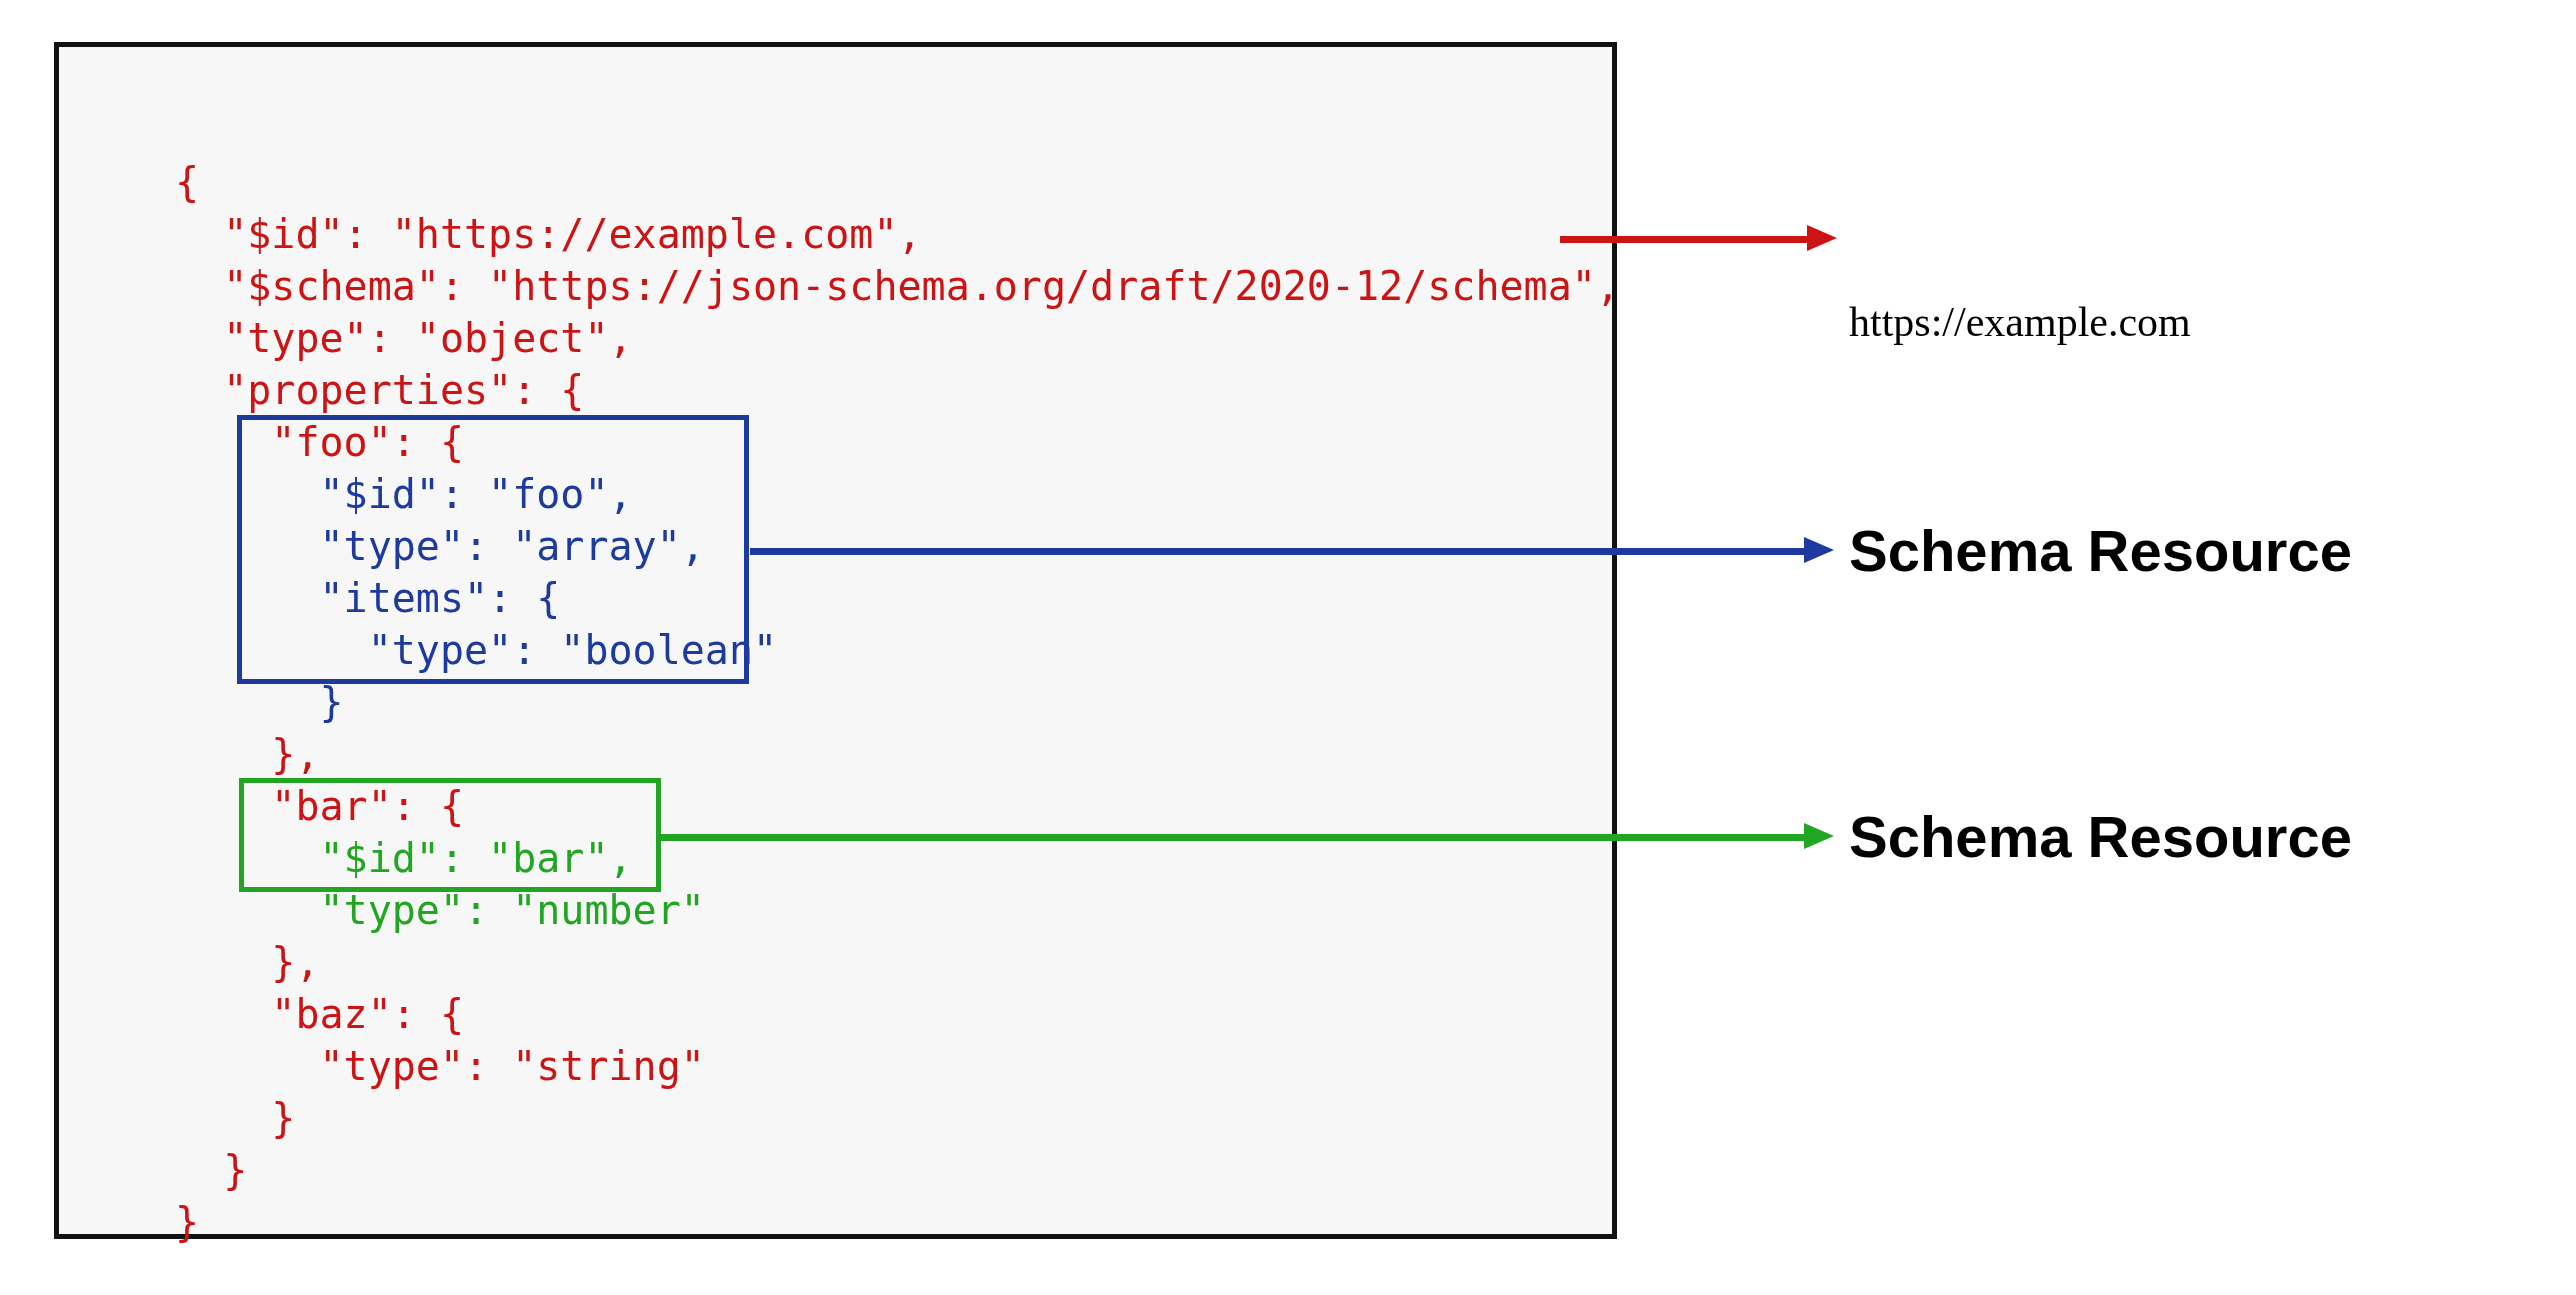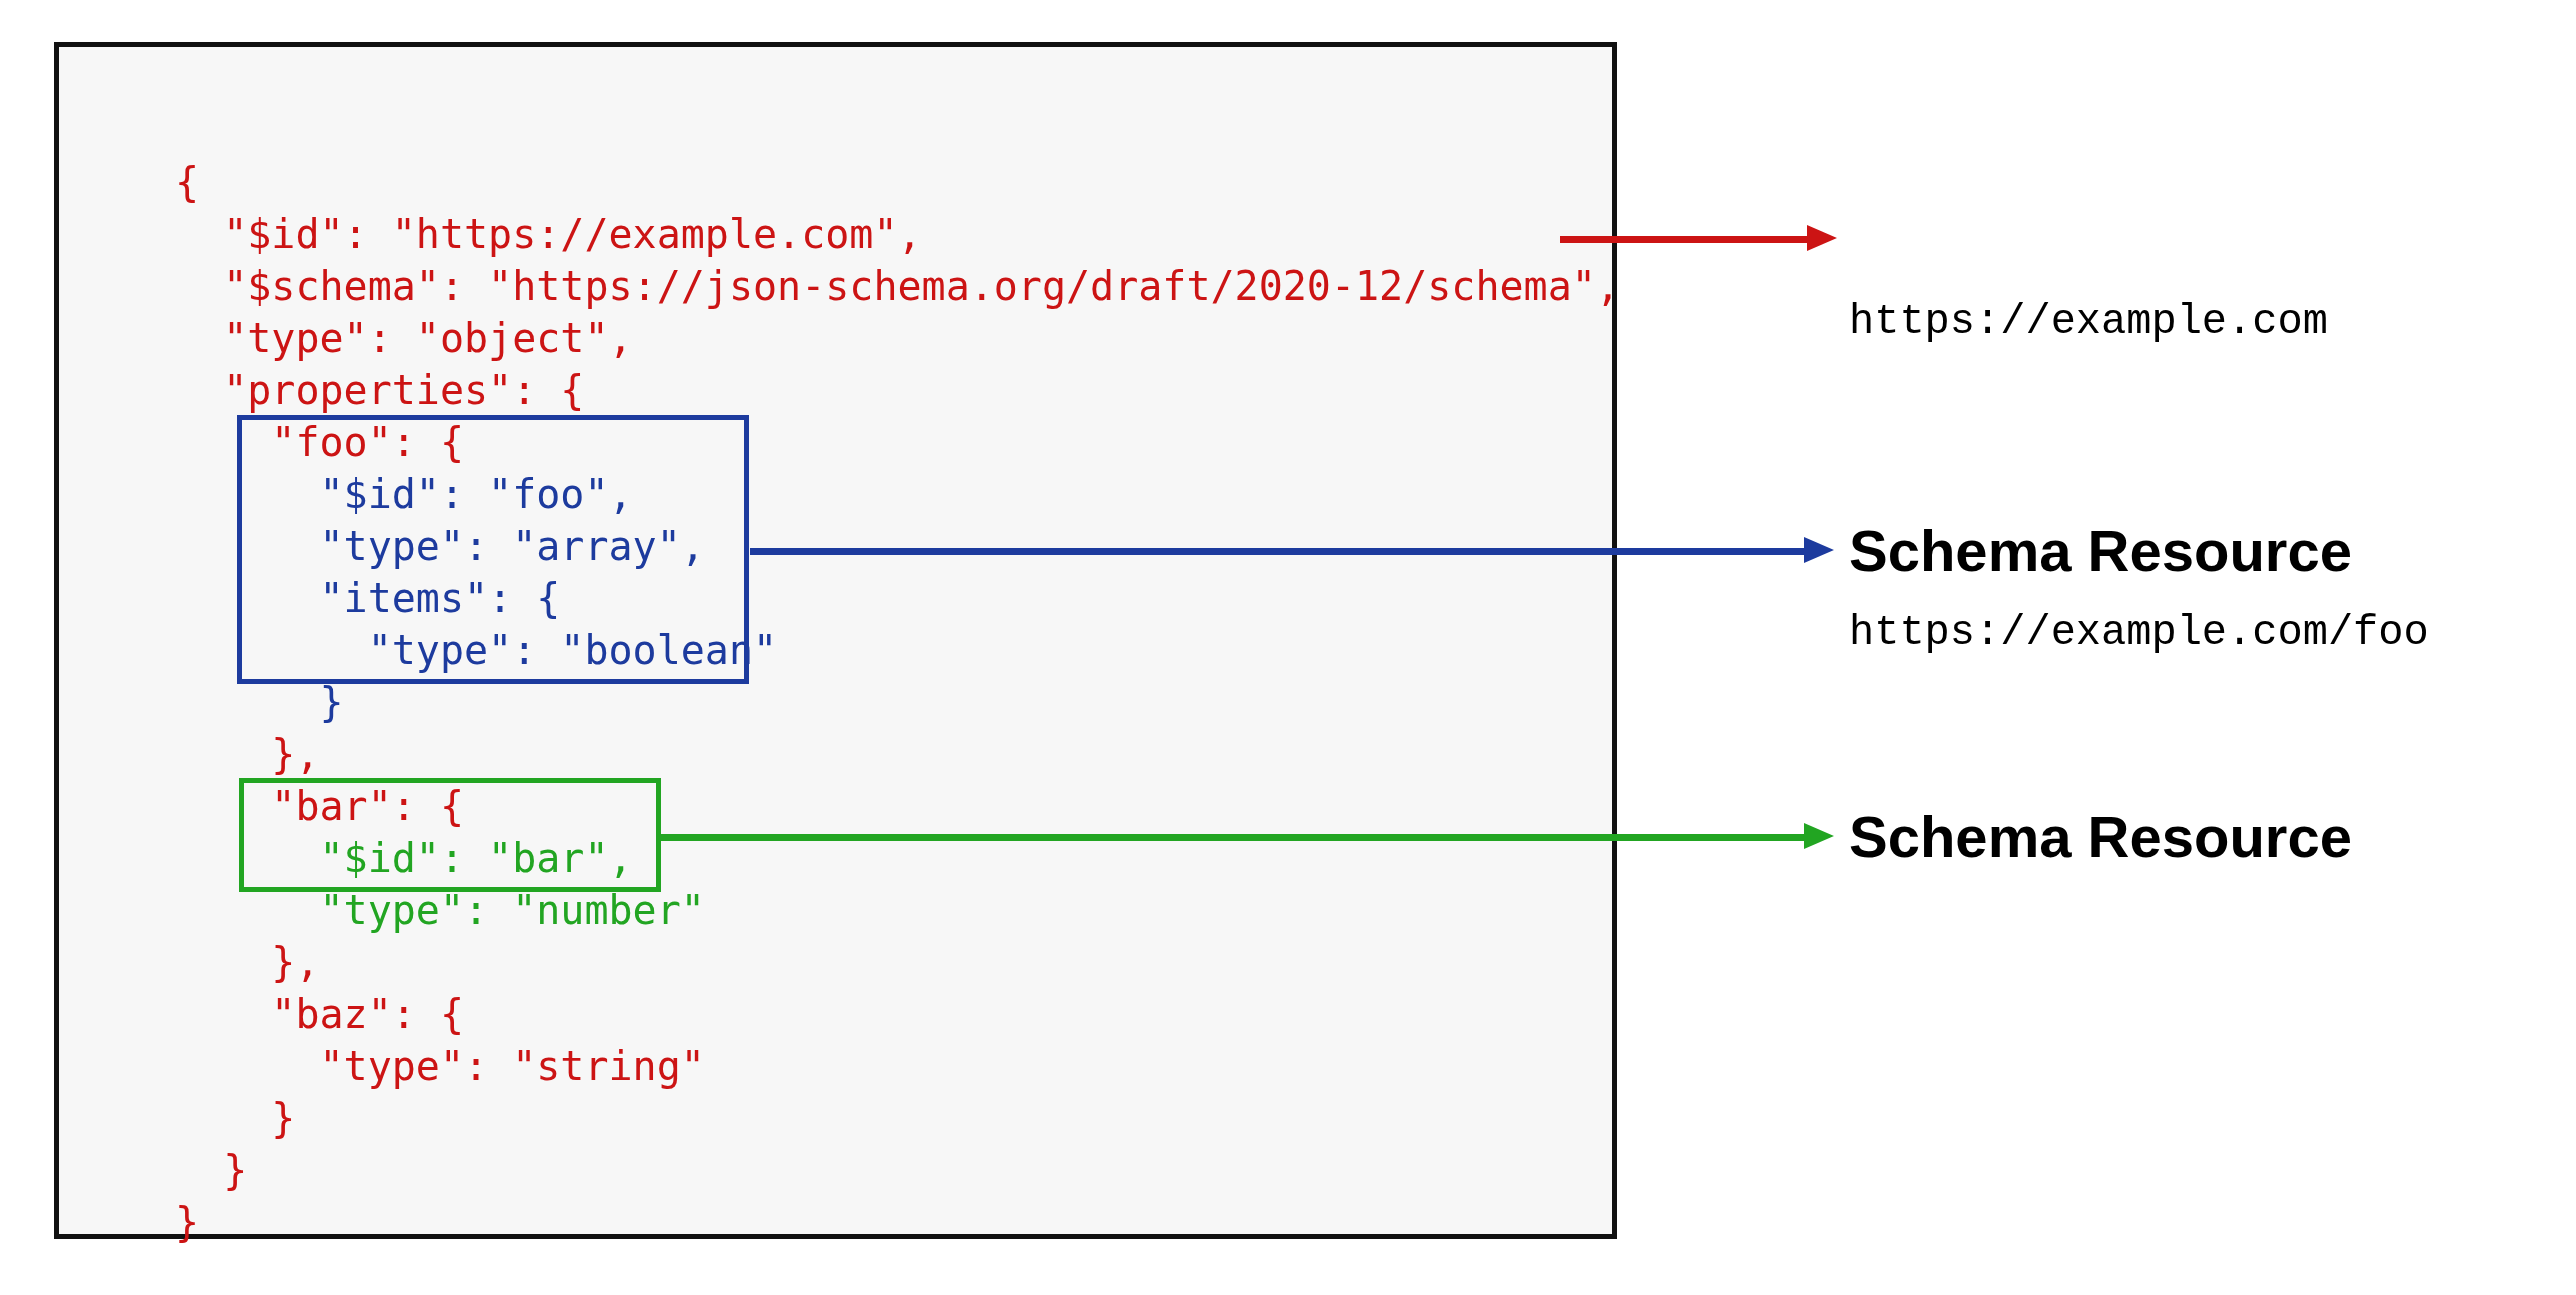--- a/index.html
+++ b/index.html
@@ -36,21 +36,21 @@
   .arrow-red .arrow-line{left:1560px;top:236px;width:250px;background:var(--red);}
   .arrow-red .arrowhead{left:1807px;top:225px;border-left:30px solid var(--red);}
   .arrow-blue .arrow-line{left:750px;top:548px;width:1057px;background:var(--blue);}
   .arrow-blue .arrowhead{left:1804px;top:537px;border-left:30px solid var(--blue);}
   .arrow-green .arrow-line{left:661px;top:834px;width:1146px;background:var(--green);}
   .arrow-green .arrowhead{left:1804px;top:823px;border-left:30px solid var(--green);}
 
   
   .anno-title{position:absolute;left:1849px;font-weight:bold;font-size:58px;
               line-height:72px;color:#000;white-space:nowrap;}
-  .anno-uri{position:absolute;left:1849px;font-family:Liberation Mono, monospace;
+  .anno-uri{position:absolute;left:1849px;font-family:Liberation Serif, serif;
             font-size:42px;line-height:58px;color:#000;white-space:nowrap;}
   .t1{top:203px;} .u1{top:293px;}
   .t2{top:515px;} .u2{top:604px;}
   .t3{top:801px;} .u3{top:891px;}
 </style>
 </head>
 <body>
 
 <div class="canvas">
 
@@ -70,18 +70,17 @@
     <div class="arrowhead"></div>
   </div>
   <div class="arrow-green">
     <div class="arrow-line"></div>
     <div class="arrowhead"></div>
   </div>
 
   <div class="anno-uri u1">https://example.com</div>
 
   <div class="anno-title t2">Schema Resource</div>
-  <div class="anno-uri u2">https://example.com/foo</div>
 
   <div class="anno-title t3">Schema Resource</div>
 
 </div>
 
 
 </body></html>

